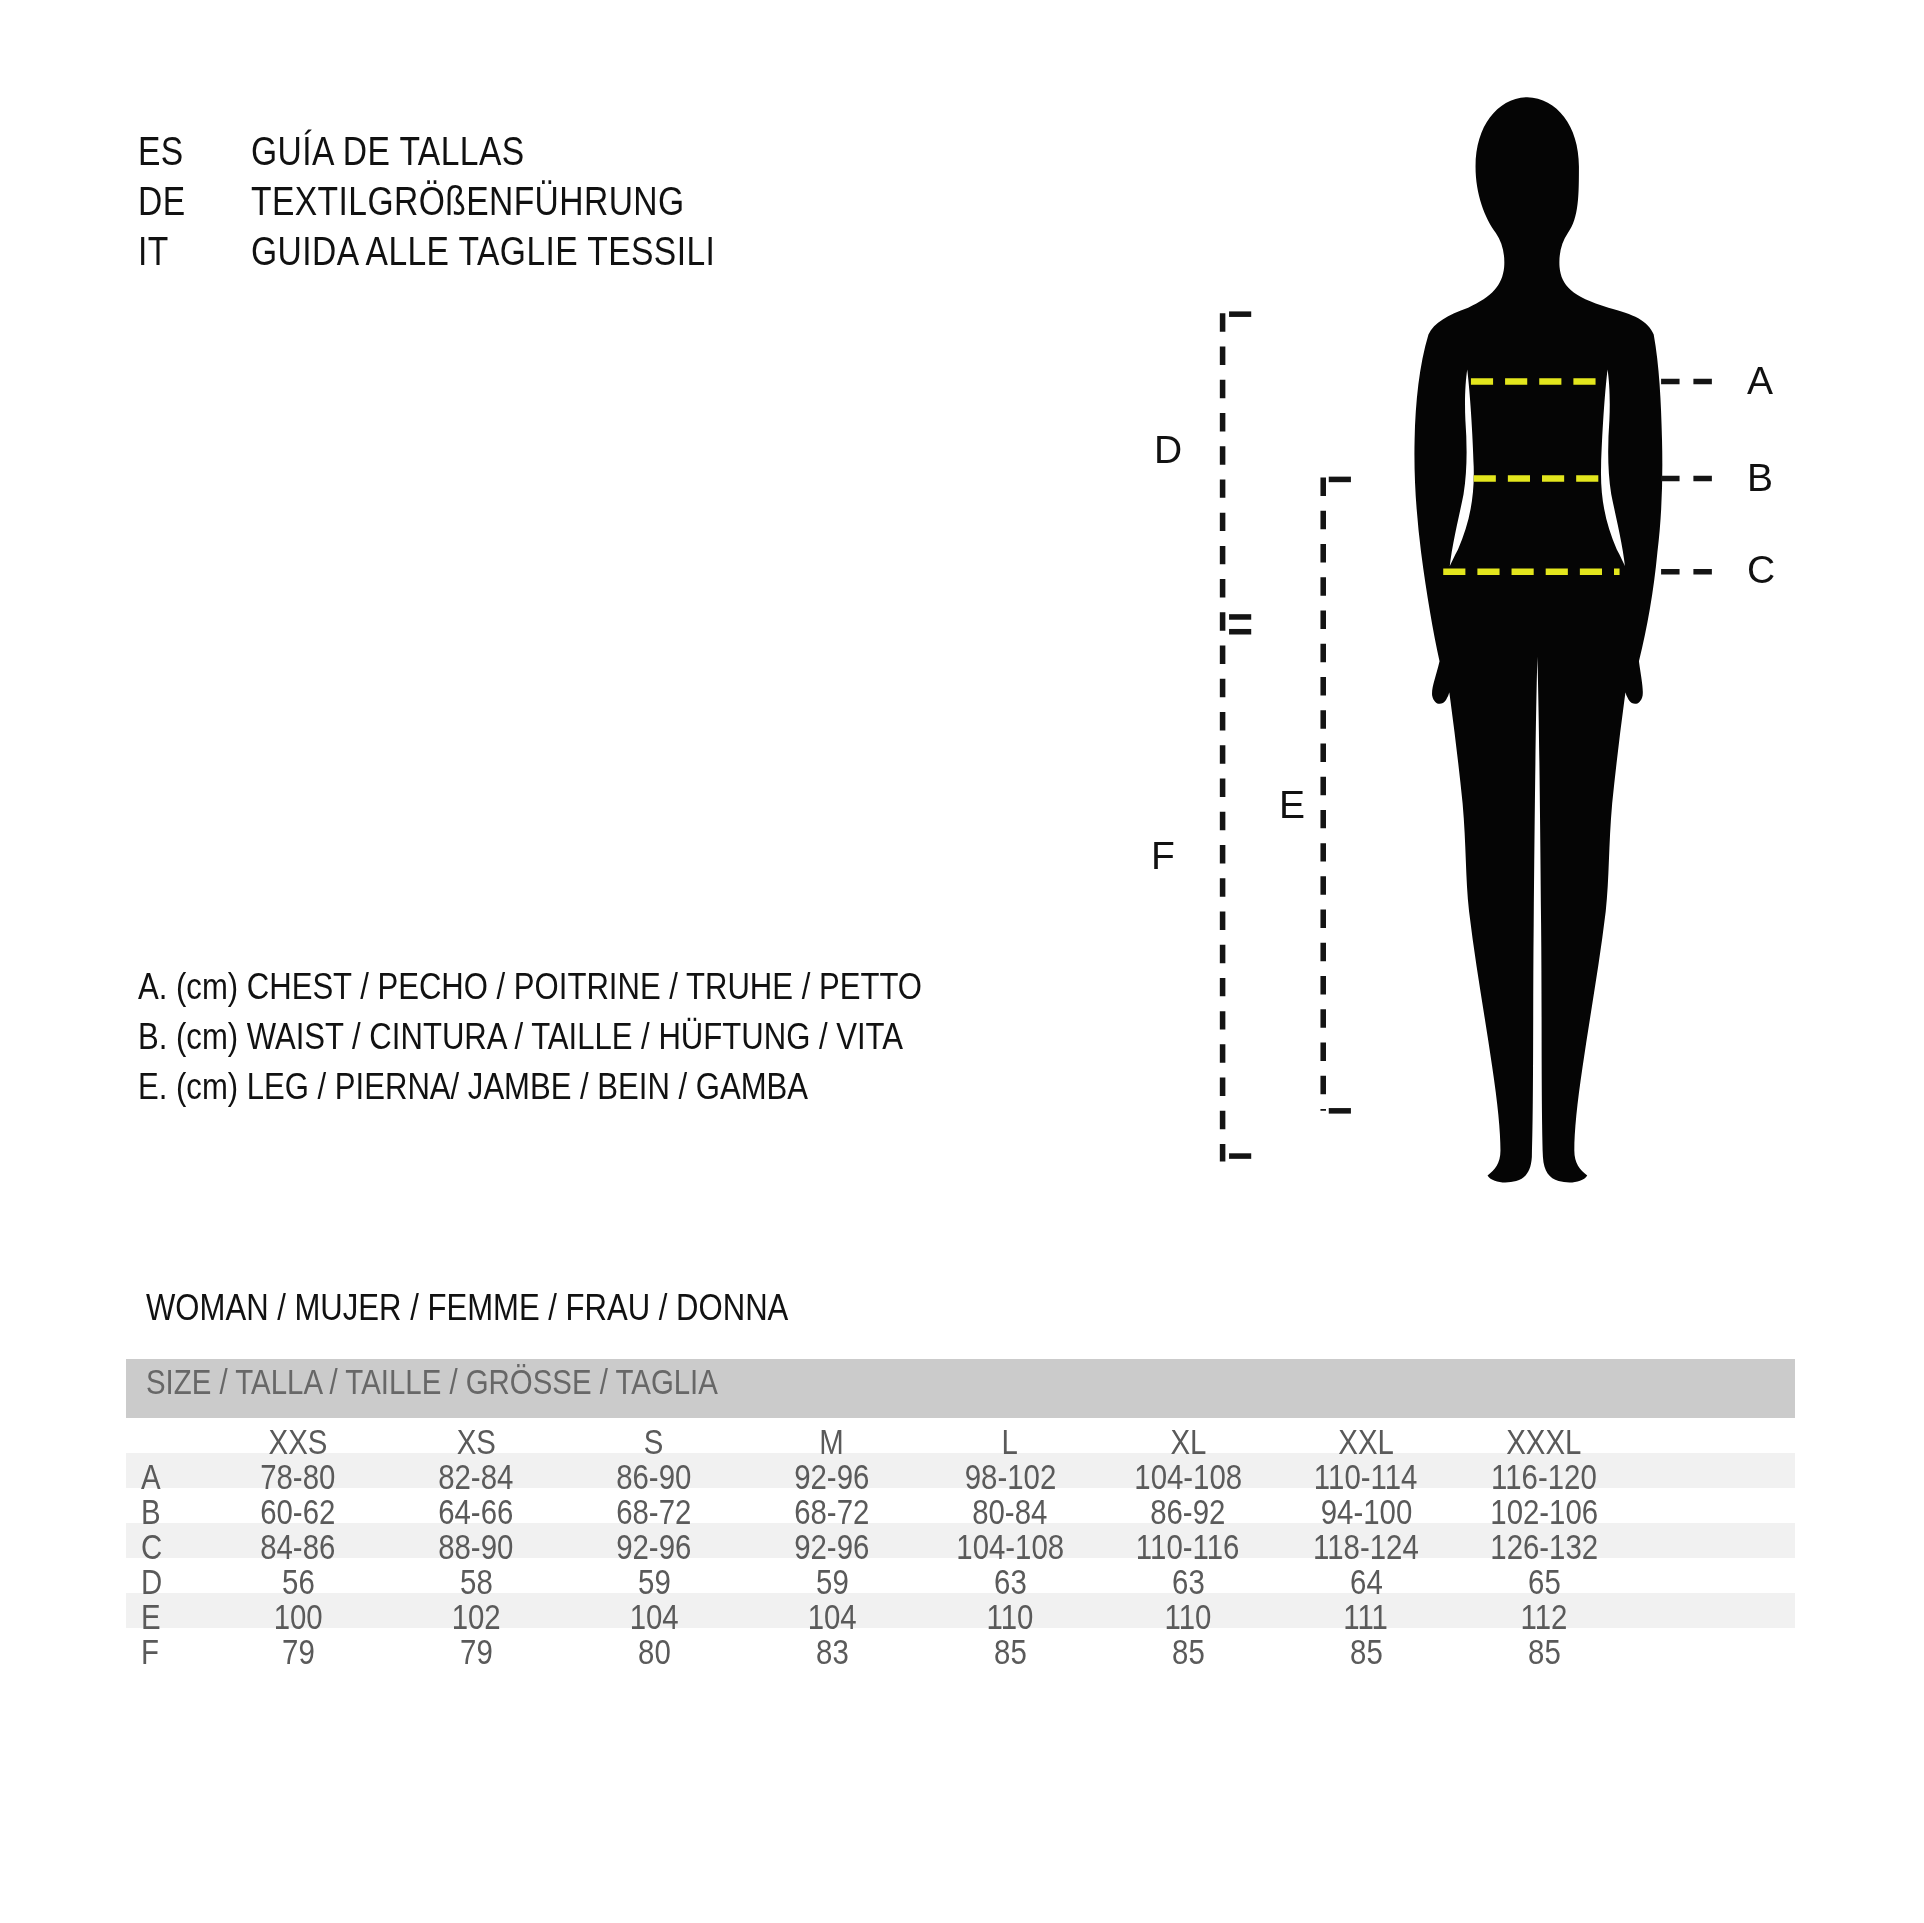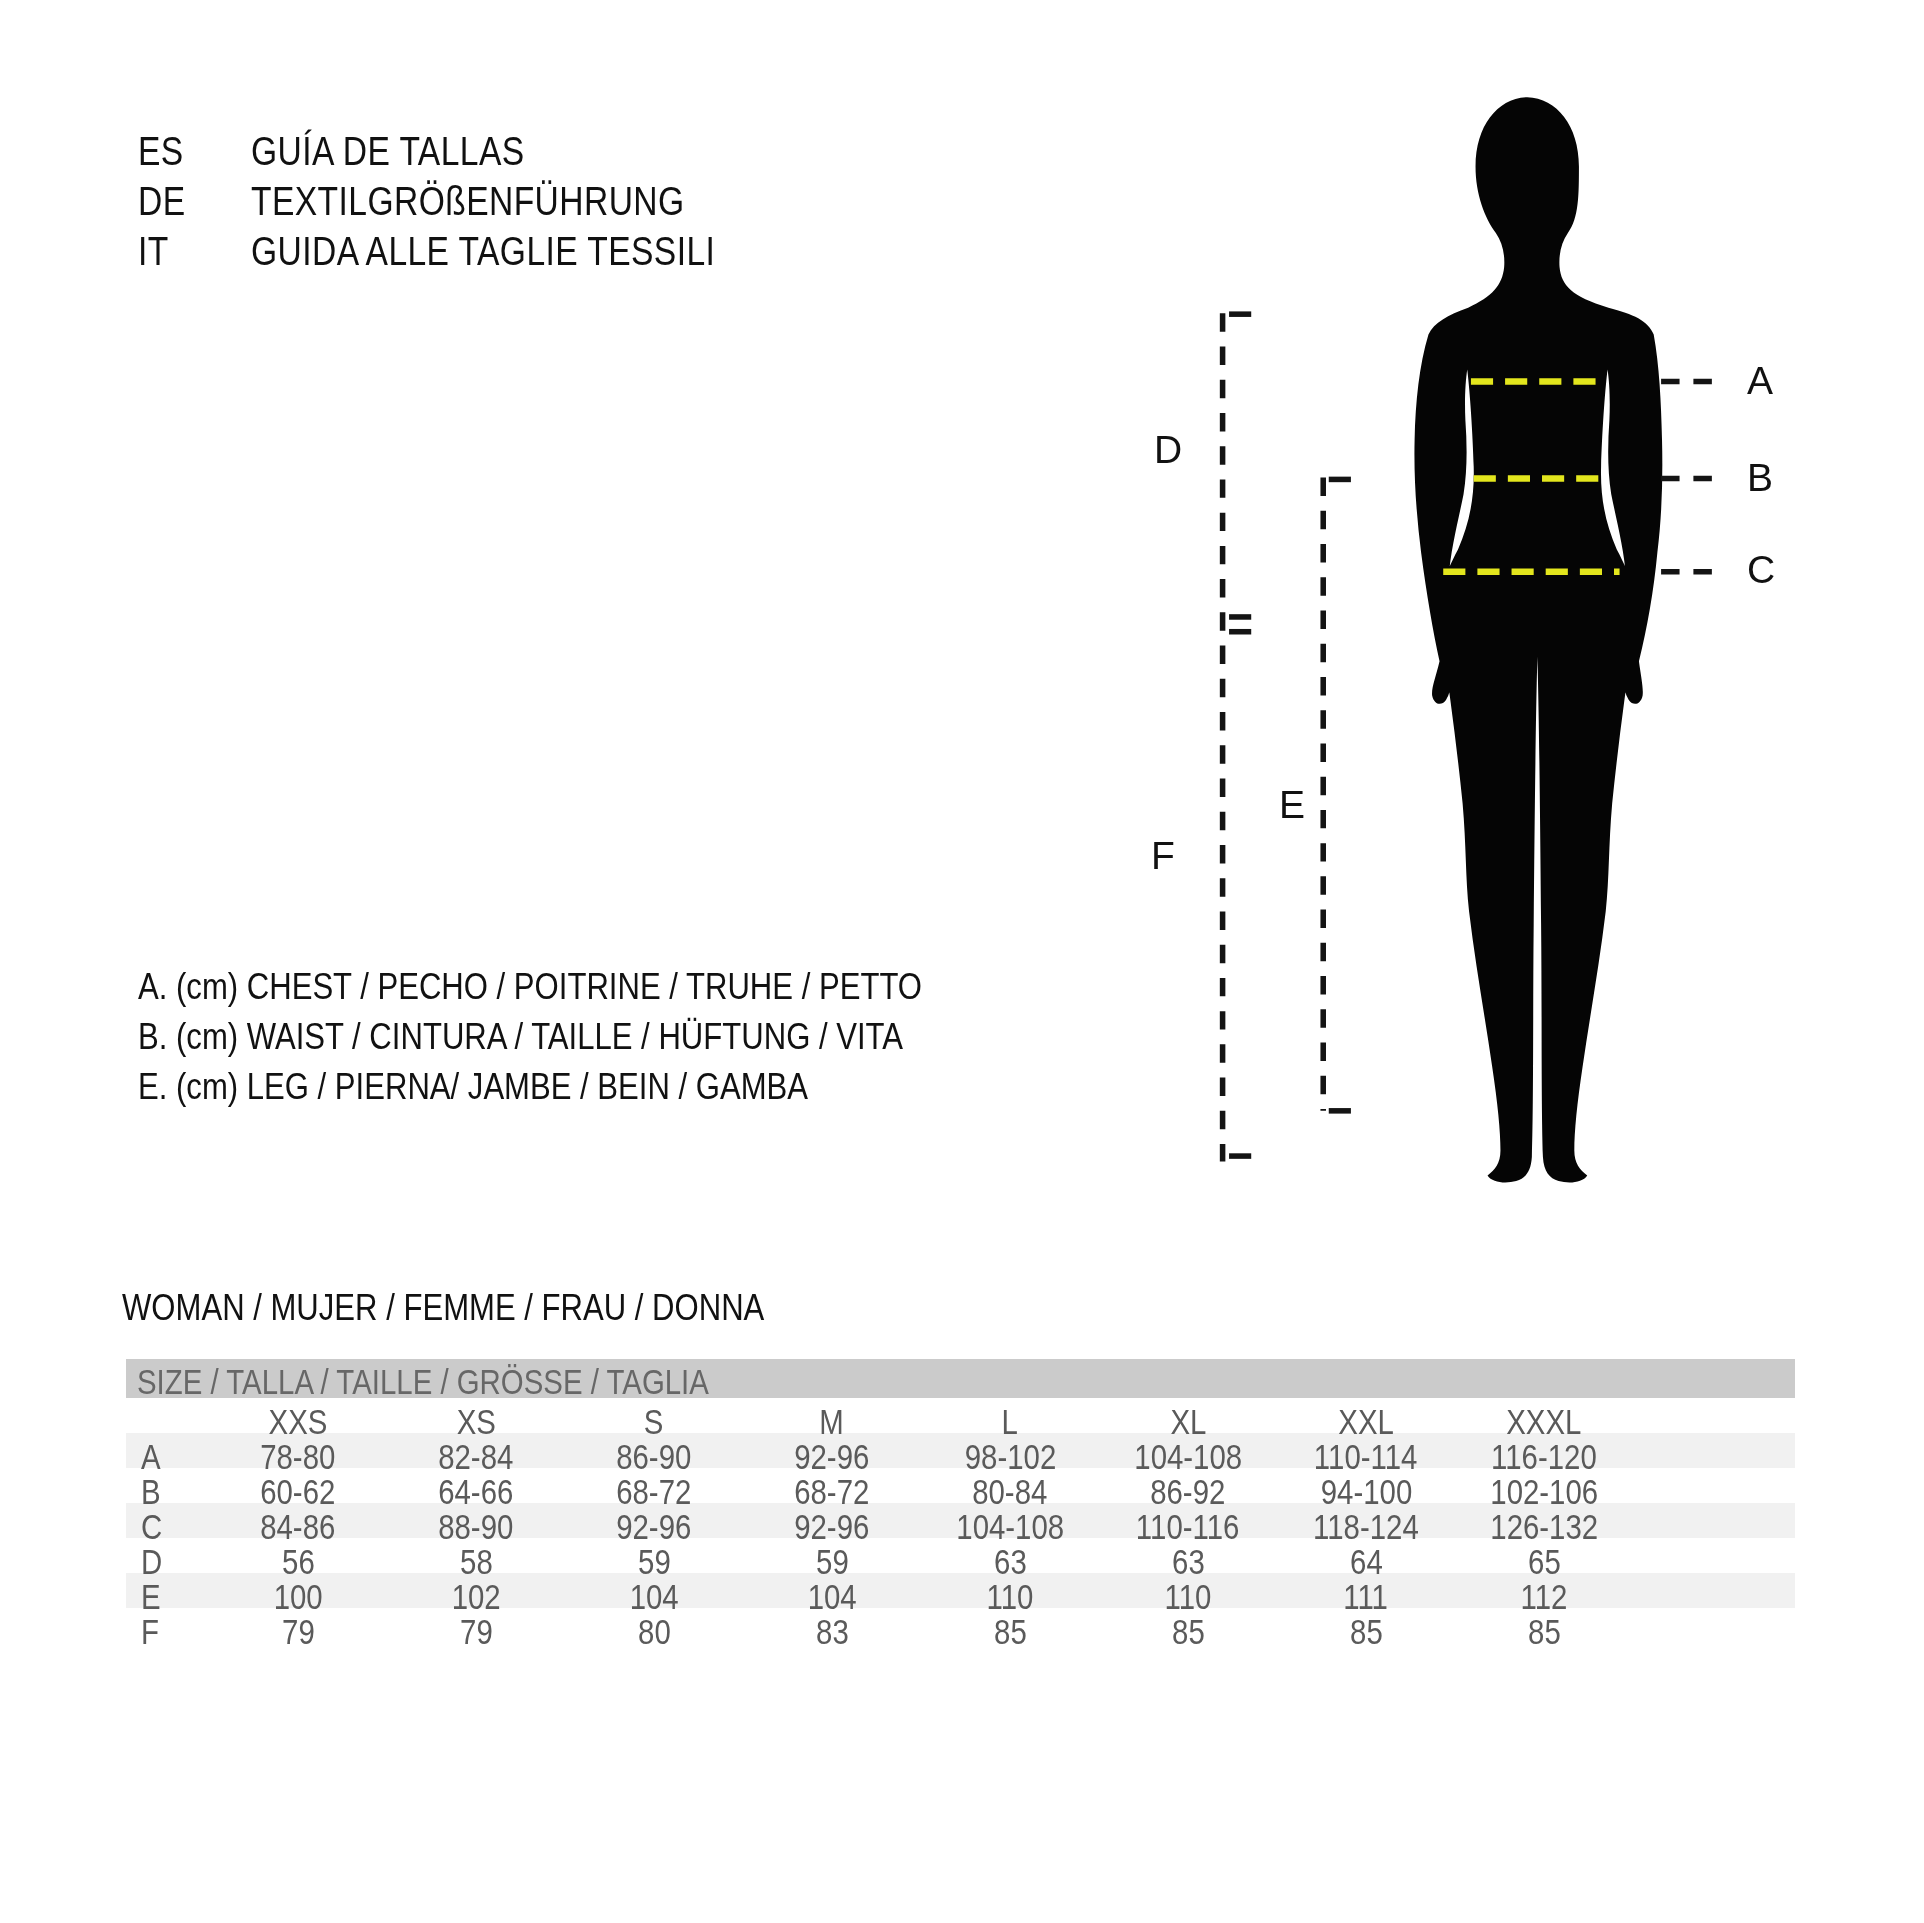--- a/index.html
+++ b/index.html
@@ -27,26 +27,26 @@
   .lang-block{position:absolute;left:138px;top:126px;}
   .lang-row{height:50px;line-height:50px;font-size:40px;letter-spacing:0.5px;}
   .lang-code{display:inline-block;width:113px;transform:scaleX(.84);transform-origin:0 50%;}
   .lang-title{font-size:40px;}
 
   
   .legend-block{position:absolute;left:138px;top:962px;}
   .legend-row{height:50px;line-height:50px;font-size:37px;}
 
   
-  .audience-line{position:absolute;left:122px;top:1288px;height:39px;line-height:39px;font-size:37px;}
+  .audience-line{position:absolute;left:146px;top:1288px;height:39px;line-height:39px;font-size:37px;}
 
   
   .size-table{position:absolute;left:126px;top:1359px;width:1669px;}
-  .t-header{height:39px;line-height:45px;background:var(--table-header-bg);
-    color:var(--table-header-text);font-size:35px;padding-left:11px;}
+  .t-header{height:59px;line-height:45px;background:var(--table-header-bg);
+    color:var(--table-header-text);font-size:35px;padding-left:20px;}
   .t-row{display:grid;grid-template-columns:83px repeat(8,178px) 1fr;
     height:35px;line-height:47px;font-size:35px;color:var(--table-text);}
   .t-row.stripe{background:var(--row-stripe-bg);}
   .t-cell{text-align:center;overflow:visible;}
   .t-cell.rowlabel{text-align:left;padding-left:14.8px;}
 
   
   .figure{position:absolute;left:1144px;top:88px;width:628px;height:1117px;}
   .figure svg{position:absolute;left:0;top:0;}
   .measure-label{position:absolute;font-size:39px;line-height:42px;color:var(--text-dark);}

